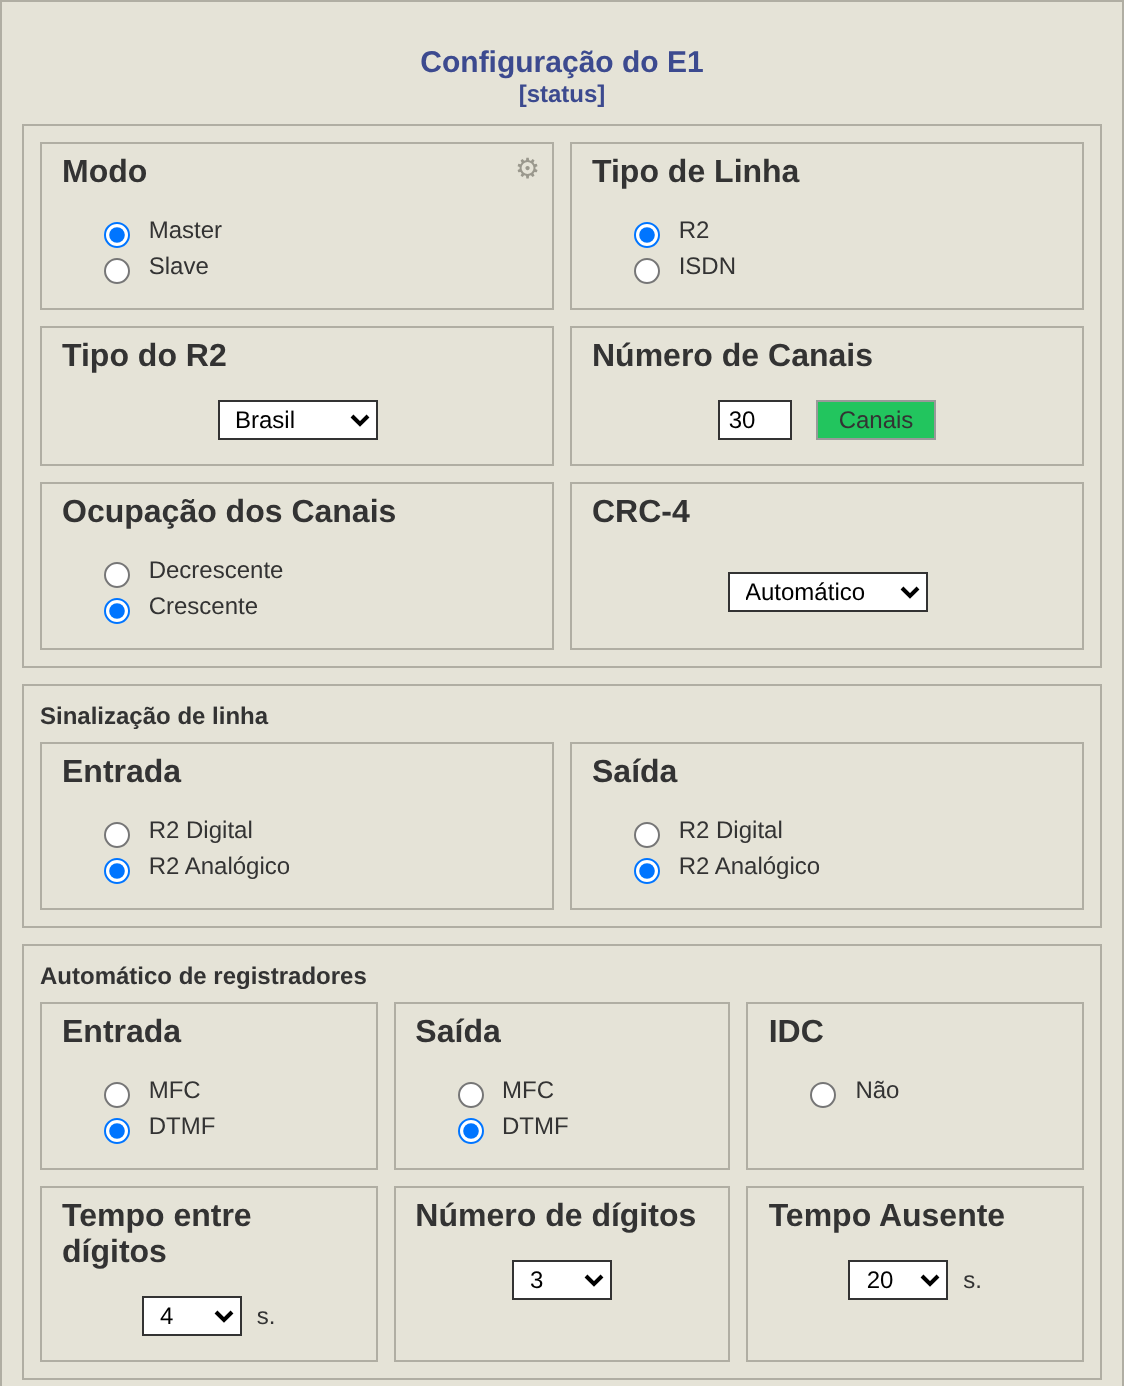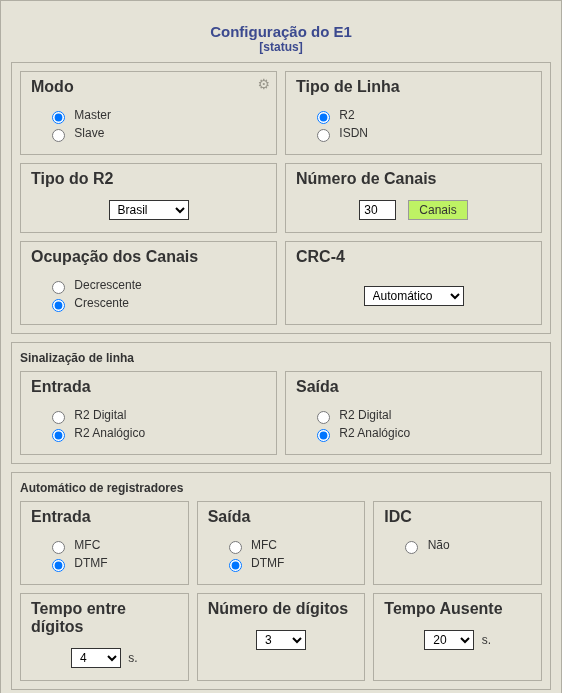--- a/index.html
+++ b/index.html
@@ -97,21 +97,21 @@
     height:20px;
     box-sizing:border-box;
     padding:1px 4px;
   }
   select{height:20px;}
   .num-input{
     width:37px;
     text-align:left;
   }
   .btn{
-    background:#bef264;
+    background:#22c55e;
     border:1px solid #999;
     font-size:12px;
     padding:2px 10px;
     cursor:pointer;
     font-family:Verdana,Arial,sans-serif;
     color:#333;
   }
   .footer-bar{
     border:1px solid #b0aea3;
     background:#e5e3d7;

